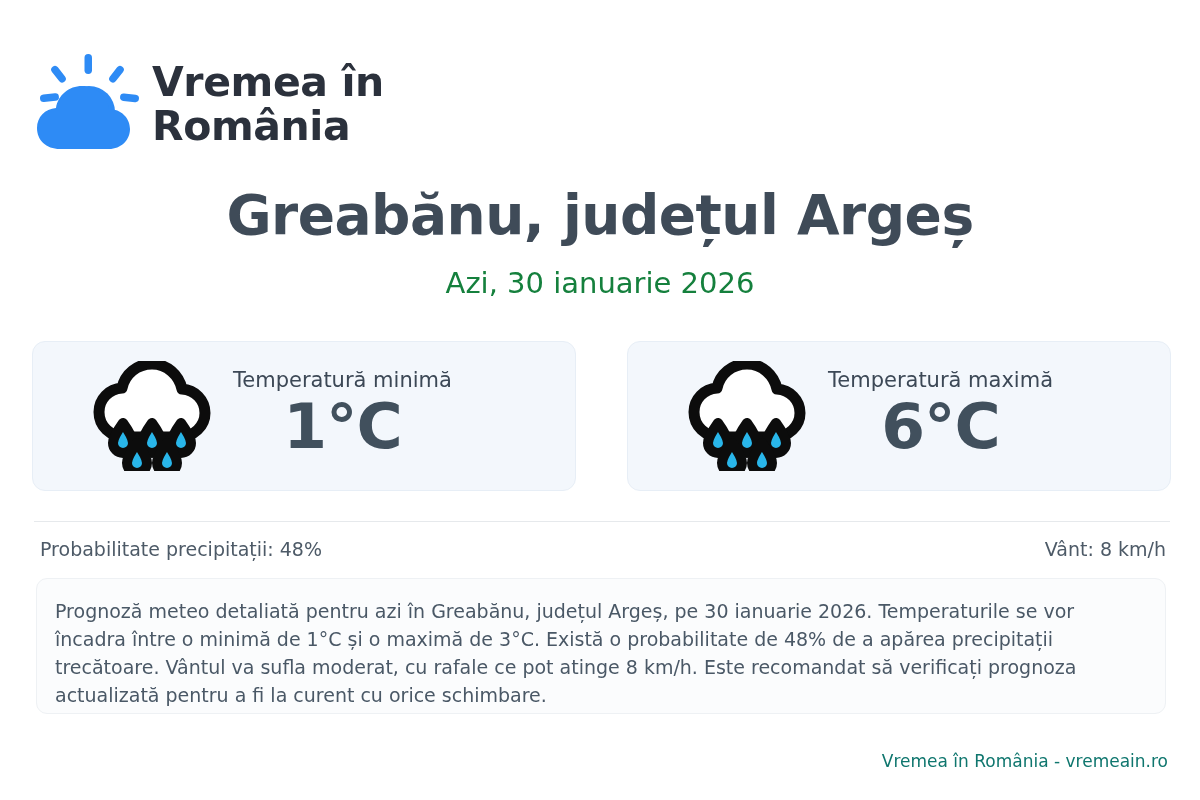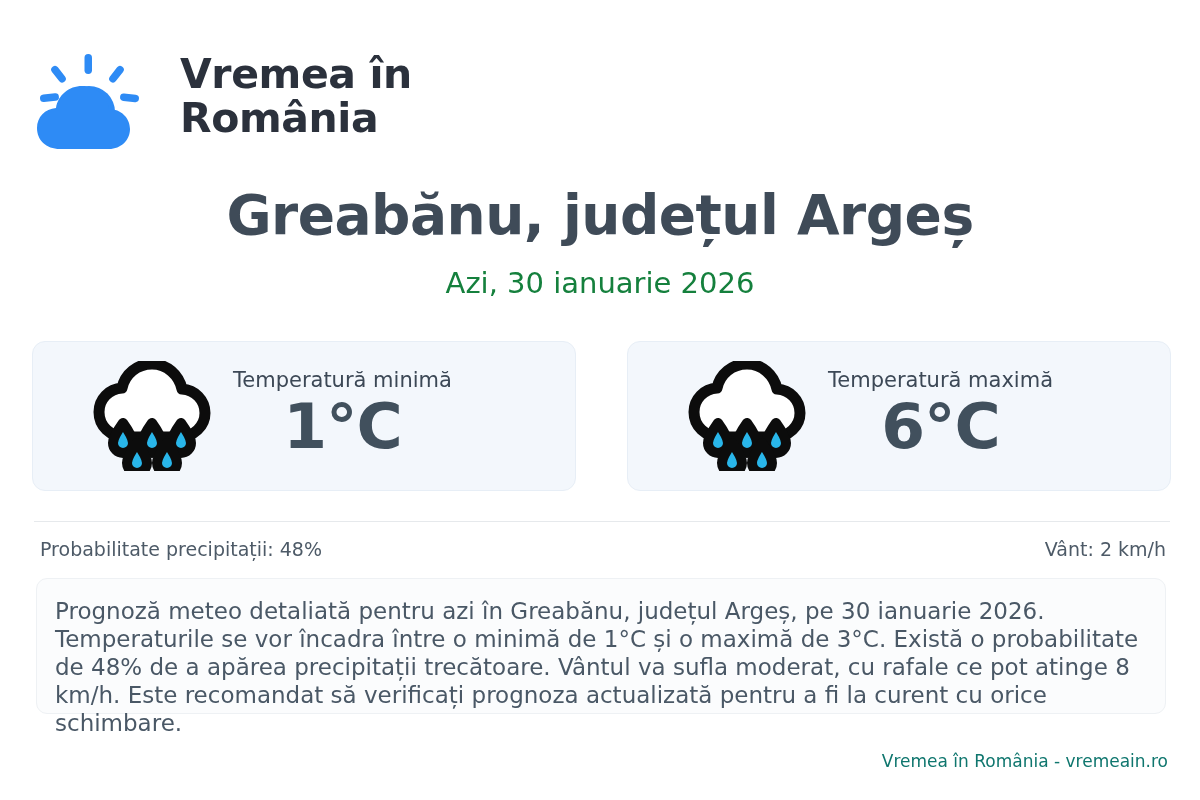--- a/index.html
+++ b/index.html
@@ -18,22 +18,22 @@
     height: 800px;
     background: #ffffff;
   }
 
   
   .brand {
     position: absolute;
     left: 34px;
     top: 52px;
     display: flex;
-    align-items: flex-start;
-    gap: 36px;
+    align-items: center;
+    gap: 8px;
   }
   .brand-logo {
     width: 110px;
     height: 104px;
     flex: 0 0 auto;
   }
   .brand-title {
     font-size: 41px;
     font-weight: bold;
     line-height: 1.08;
@@ -133,21 +133,21 @@
     left: 36px;
     top: 578px;
     width: 1130px;
     height: 136px;
     background: #fbfcfd;
     border: 1px solid #eef1f4;
     border-radius: 11px;
     padding: 18px 22px 0 18px;
   }
   .description p {
-    font-size: 23px;
+    font-size: 19px;
     line-height: 28px;
     color: #4a5866;
   }
 
   
   .footer {
     position: absolute;
     right: 32px;
     top: 751px;
     font-size: 17px;
@@ -225,21 +225,21 @@
         <div class="card-value">6°C</div>
       </div>
     </div>
 
   </div>
 
   <div class="divider"></div>
 
   <div class="stats">
     <div class="stat">Probabilitate precipitații: 48%</div>
-    <div class="stat stat-mid">Vânt: 2 km/h</div>
+    <div class="stat stat-mid">Vânt: 8 km/h</div>
   </div>
 
   <div class="description">
     <p>Prognoză meteo detaliată pentru azi în Greabănu, județul Argeș, pe 30 ianuarie 2026. Temperaturile se vor încadra între o minimă de 1°C și o maximă de 3°C. Există o probabilitate de 48% de a apărea precipitații trecătoare. Vântul va sufla moderat, cu rafale ce pot atinge 8 km/h. Este recomandat să verificați prognoza actualizată pentru a fi la curent cu orice schimbare.</p>
   </div>
 
   <div class="footer">Vremea în România - vremeain.ro</div>
 
 </div>
 

